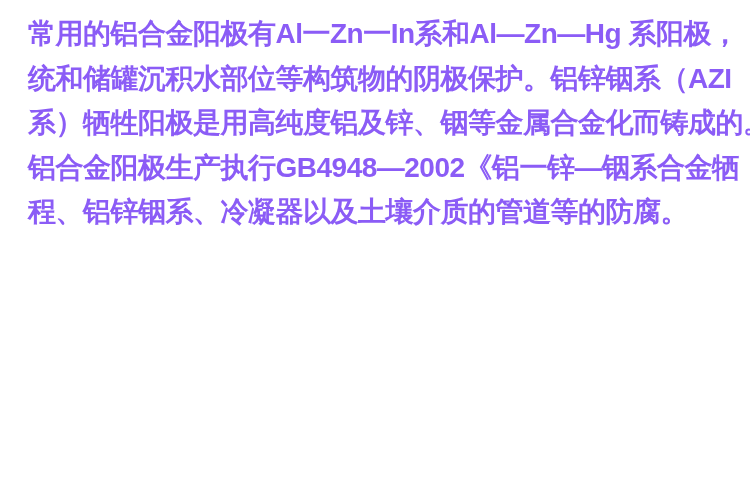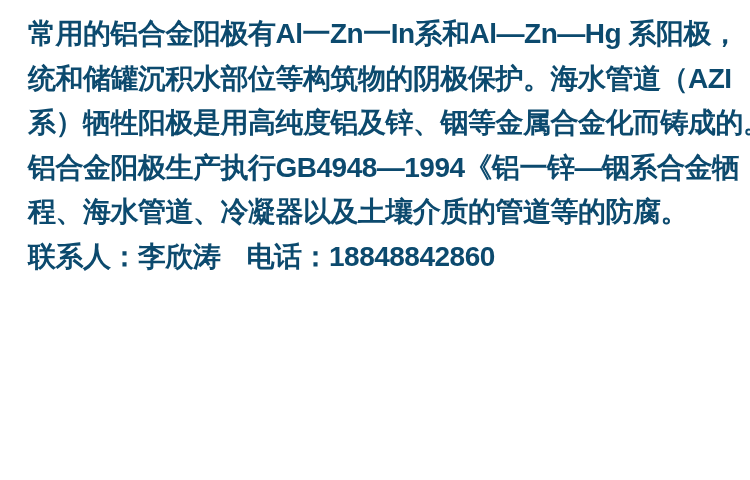--- a/index.html
+++ b/index.html
@@ -10,21 +10,21 @@
   .page {
     position: relative;
     width: 750px;
     height: 480px;
     background: #ffffff;
     box-sizing: border-box;
     padding: 12px 20px 0 28px;
     overflow: hidden;
     font-family: "Liberation Sans", "DejaVu Sans", sans-serif;
     font-weight: bold;
-    color: #0c4a6e;
+    color: #8b5cf6;
   }
   .para {
     margin: 0;
     padding: 0;
   }
   .line {
     font-size: 28px;
     line-height: 44.5px;
     letter-spacing: -0.5px;
     white-space: pre;
@@ -40,30 +40,23 @@
     height: 1px;
   }
 </style>
 </head>
 <body>
 
 <div class="page">
 
   <div class="para">
     <div class="line">常用的铝合金阳极有Al一Zn一In系和Al—Zn—Hg 系阳极，</div>
-    <div class="line">统和储罐沉积水部位等构筑物的阴极保护。海水管道（AZI</div>
+    <div class="line">统和储罐沉积水部位等构筑物的阴极保护。铝锌铟系（AZI</div>
     <div class="line">系）牺牲阳极是用高纯度铝及锌、铟等金属合金化而铸成的。</div>
-    <div class="line">铝合金阳极生产执行GB4948—1994《铝一锌—铟系合金牺</div>
+    <div class="line">铝合金阳极生产执行GB4948—2002《铝一锌—铟系合金牺</div>
   </div>
 
   <div class="para">
-    <div class="line">程、海水管道、冷凝器以及土壤介质的管道等的防腐。</div>
+    <div class="line">程、铝锌铟系、冷凝器以及土壤介质的管道等的防腐。</div>
   </div>
 
-  <div class="line contact-line">
-    <span>联系人：</span>
-    <span>李欣涛</span>
-    <span class="gap"></span>
-    <span>电话：</span>
-    <span>18848842860</span>
-  </div>
 
 </div>
 
 </body></html>

